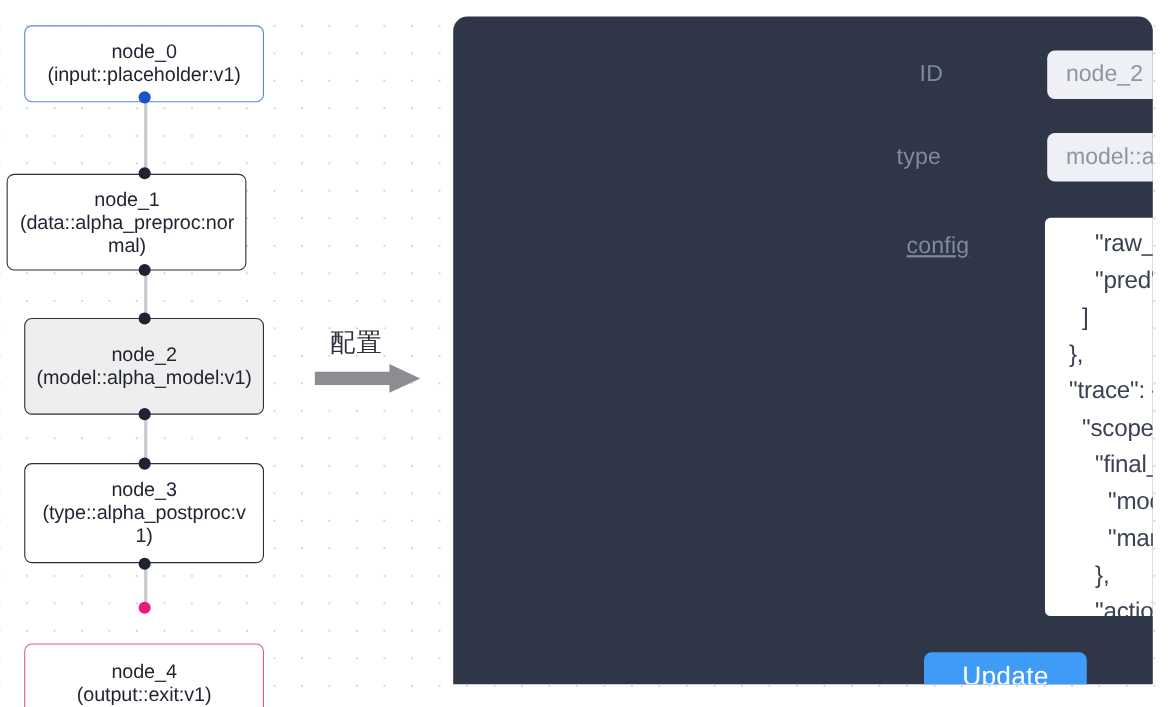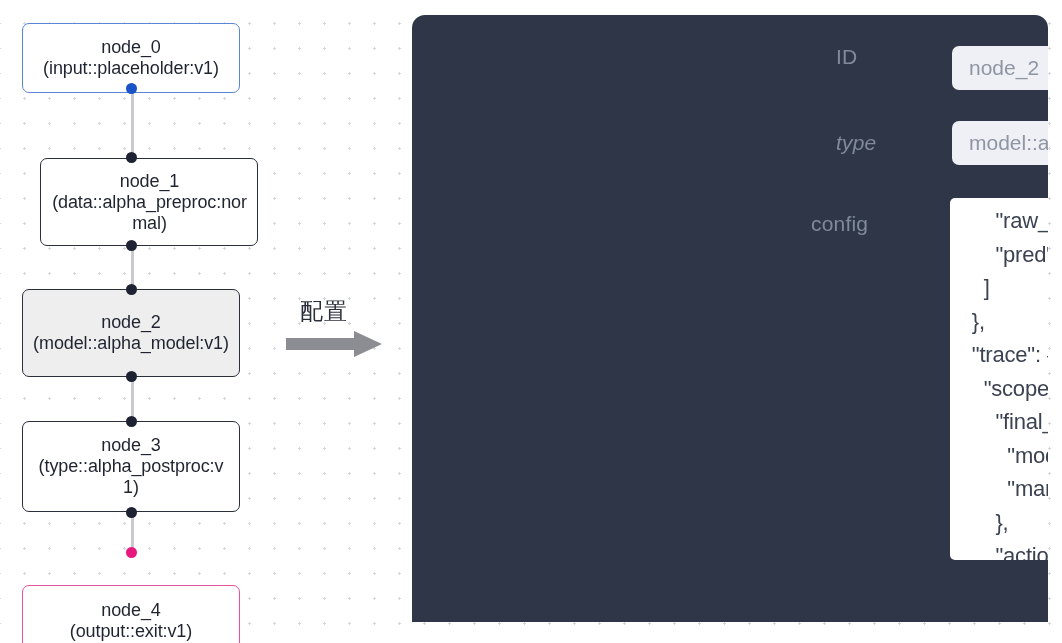--- a/index.html
+++ b/index.html
@@ -86,25 +86,25 @@
     box-sizing:border-box;
     background:#eef0f5;
     border:none;
     border-radius:7px;
     color:#8e95a3;
     font-size:21px;
     font-family:"Liberation Sans","DejaVu Sans",sans-serif;
     padding:0 17px;
     outline:none;
   }
-  #id-label{left:424px;top:30px;width:100px;text-align:right;}
+  #id-label{left:424px;top:41px;width:100px;text-align:right;}
   #id-input{position:absolute;left:540px;top:31px;width:490px;height:44px;}
-  #type-label{left:424px;top:116px;width:100px;font-style:italic;}
+  #type-label{left:403px;top:116px;width:100px;}
   #type-input{position:absolute;left:540px;top:106px;width:490px;height:44px;}
-  #config-label{left:399px;top:197px;width:100px;}
+  #config-label{left:412px;top:197px;width:100px;text-decoration:underline;}
 
   
   #config-box{
     position:absolute;left:538px;top:183px;
     width:492px;height:362px;
     background:#ffffff;
     border-radius:5px;
     box-sizing:border-box;
     overflow:hidden;
     z-index:7;
@@ -152,21 +152,21 @@
 <div class="edge" style="left:131px;top:88px;height:70px;"></div>
 <div class="edge" style="left:131px;top:245px;height:45px;"></div>
 <div class="edge" style="left:131px;top:375px;height:46px;"></div>
 <div class="edge" style="left:131px;top:512px;height:40px;"></div>
 
 <div class="node accent-blue" style="left:22px;top:23px;width:218px;height:70px;">
   <span class="nlabel">node_0
 (input::placeholder:v1)</span>
 </div>
 
-<div class="node" style="left:40px;top:158px;width:218px;height:88px;padding-left:11px;">
+<div class="node" style="left:6px;top:158px;width:218px;height:88px;padding-left:11px;">
   <span class="nlabel">node_1
 (data::alpha_preproc:normal)</span>
 </div>
 
 <div class="node selected" style="left:22px;top:289px;width:218px;height:88px;">
   <span class="nlabel">node_2
 (model::alpha_model:v1)</span>
 </div>
 
 <div class="node" style="left:22px;top:421px;width:218px;height:91px;">
@@ -213,13 +213,14 @@
   "trace": {
     "scopes": {
       "final_layer": {
         "module": "pi0",
         "mark_scope": false
       },
       "action_model": {</pre>
 
   </div>
 
+  <button id="update-button">Update</button>
 </div>
 
 </body></html>

